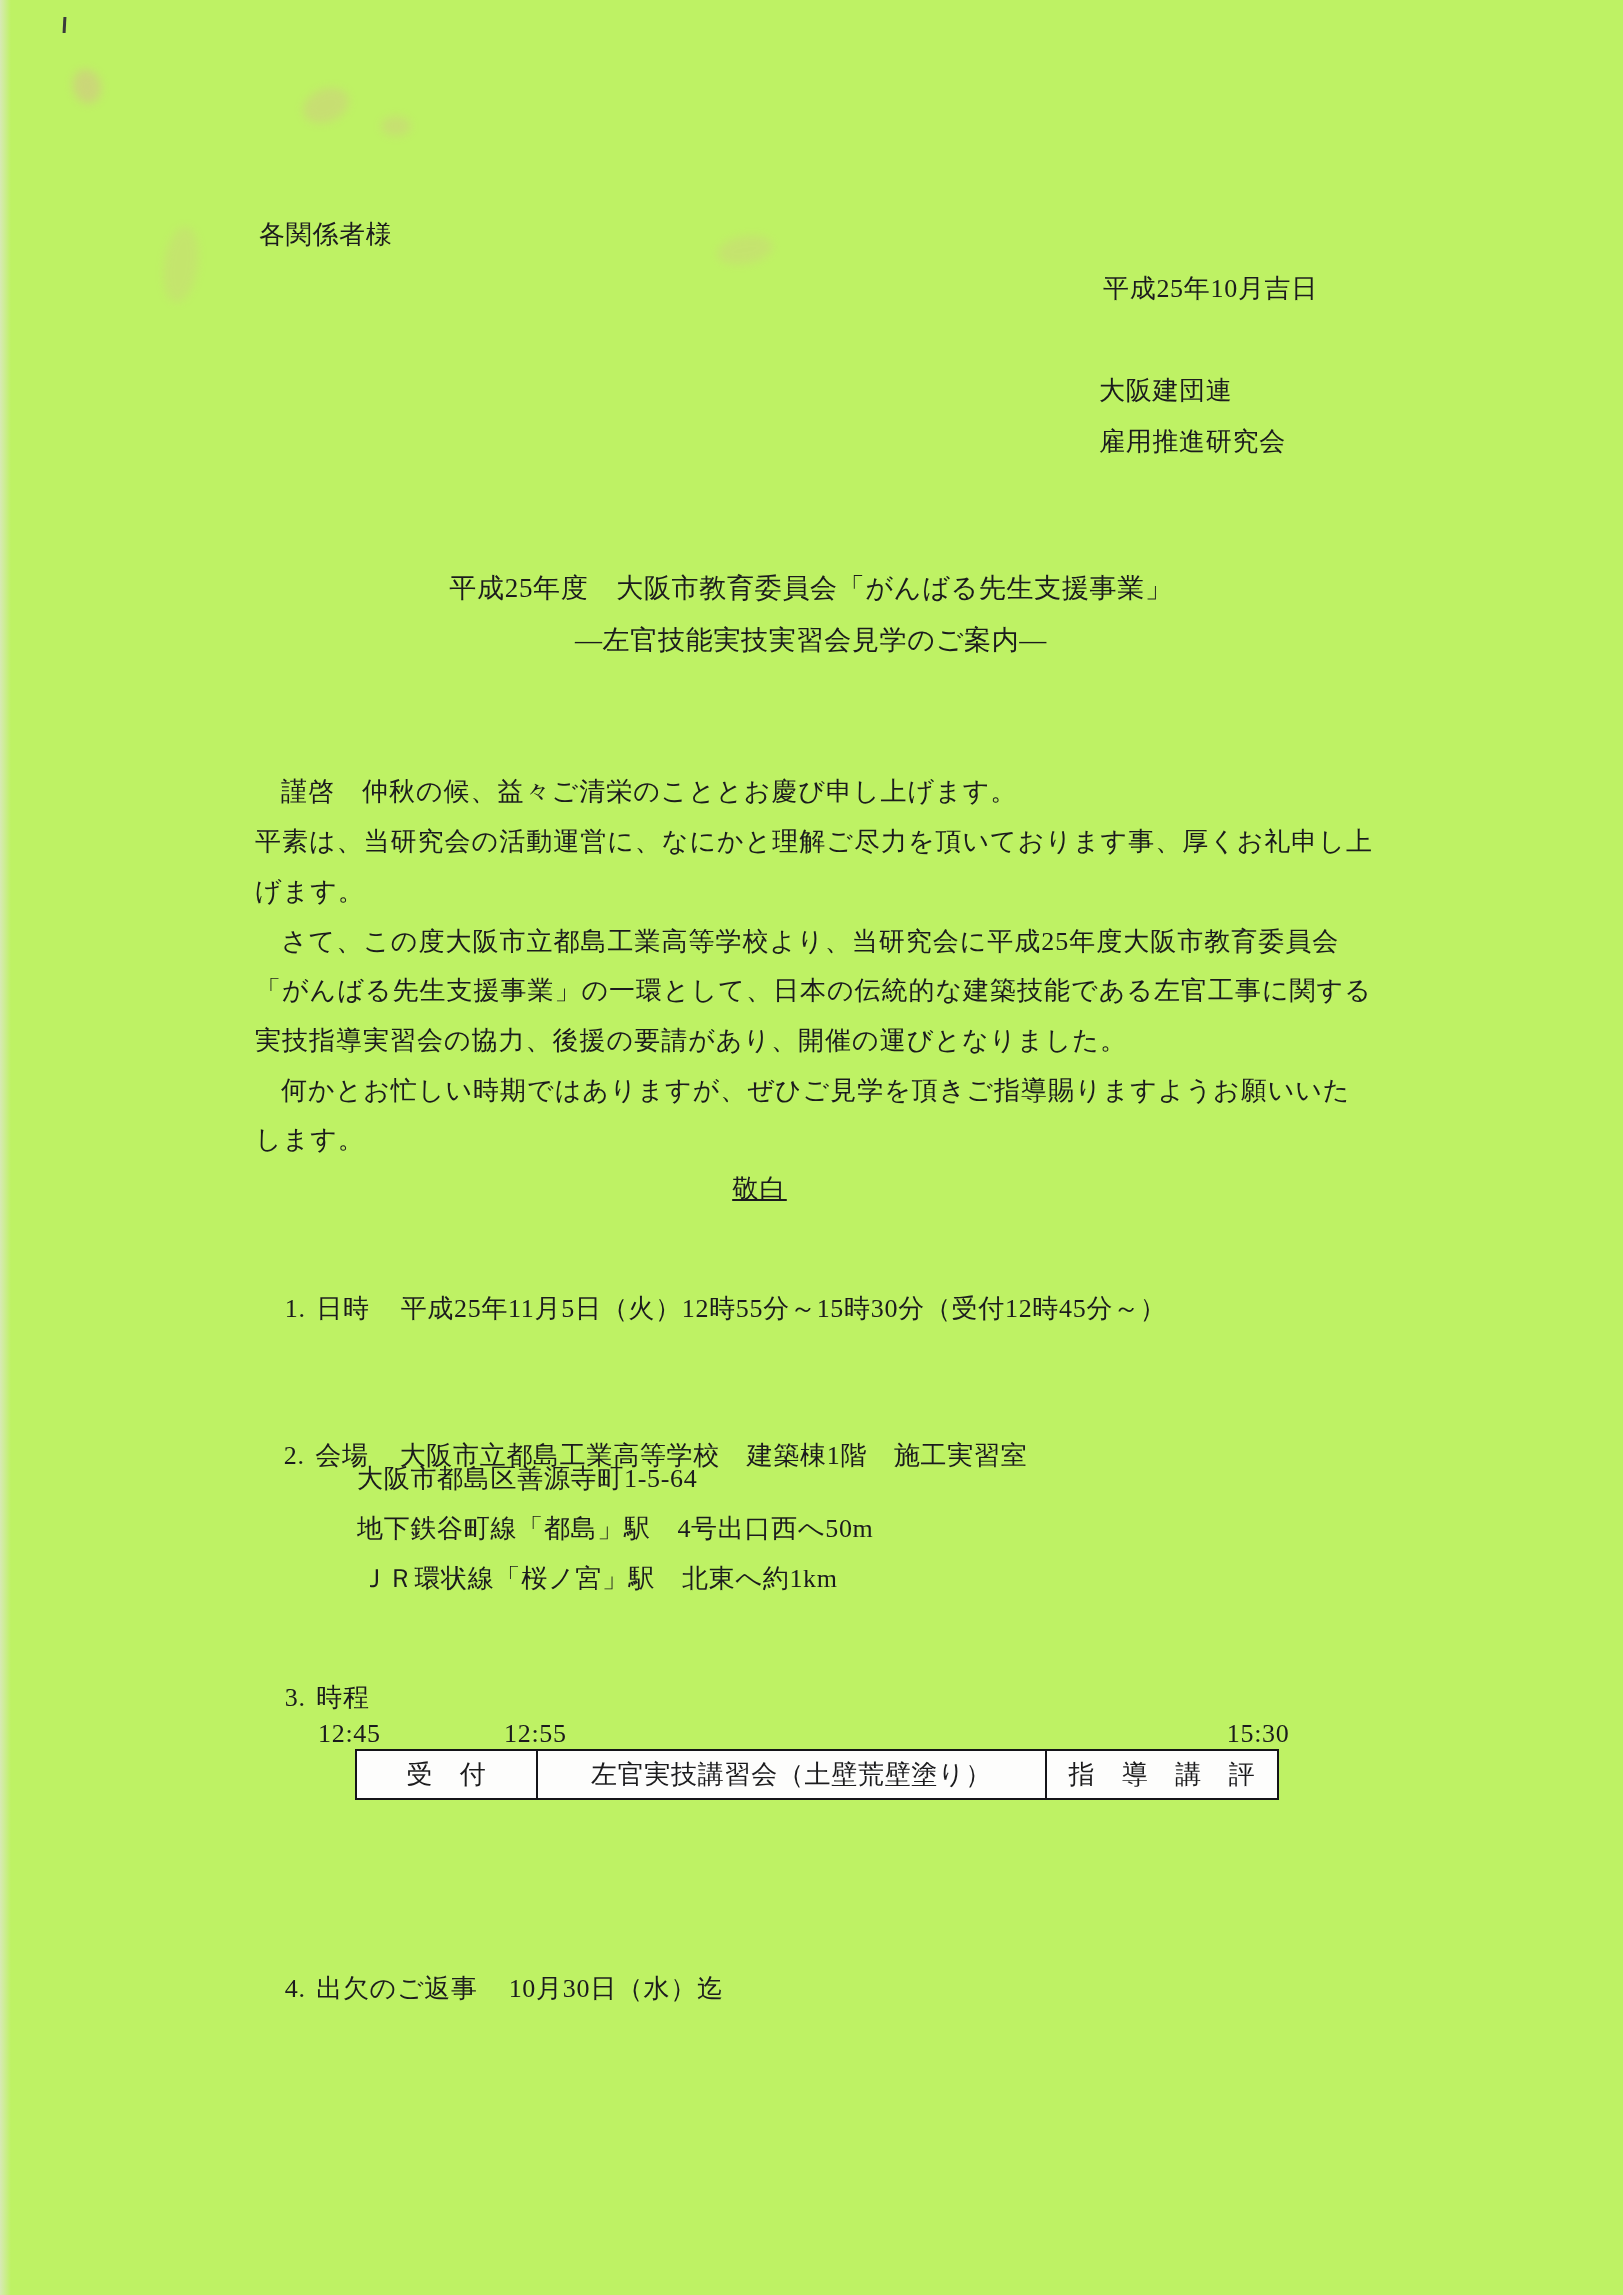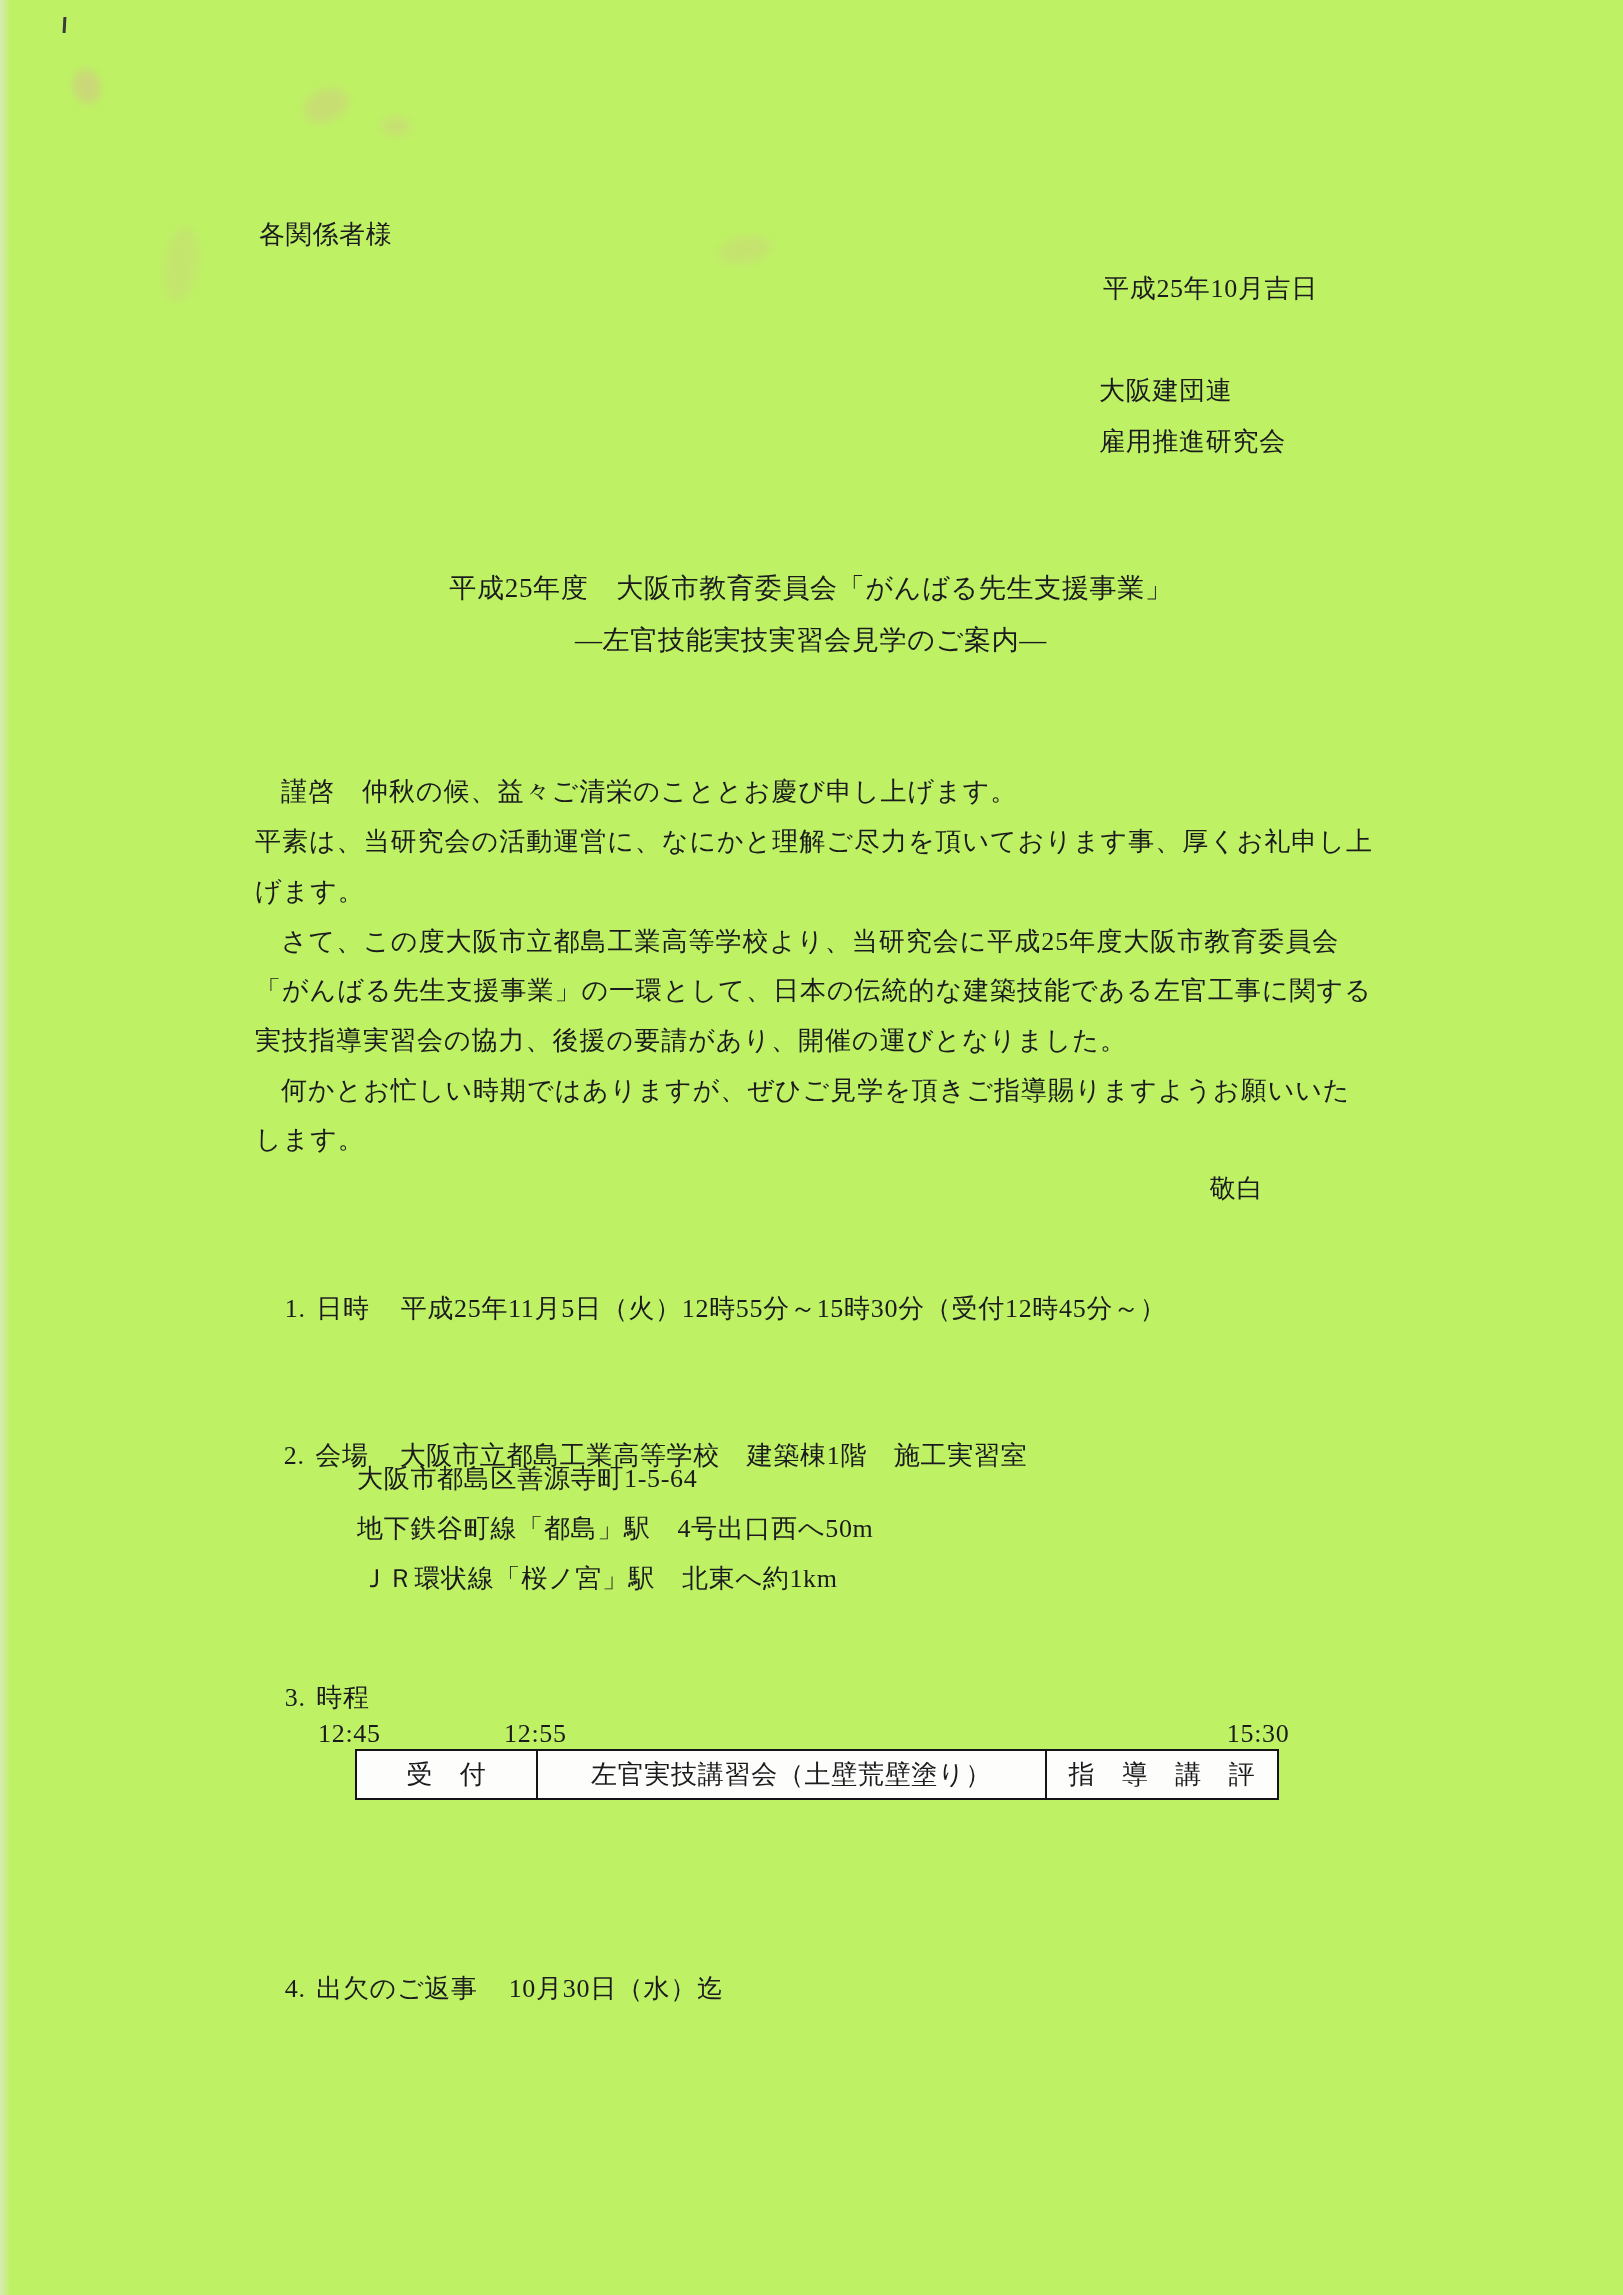--- a/index.html
+++ b/index.html
@@ -44,24 +44,25 @@
   }
   .body-line {
     font-size: 26px;
     line-height: 1.1;
     white-space: pre;
     letter-spacing: 1px;
   }
   .closing-line {
     width: 1112px;
     box-sizing: border-box;
-    text-align: right;
+    text-align: center;
     padding-right: 103px;
     font-size: 26px;
     letter-spacing: 1.3px;
+    text-decoration: underline;
   }
   .sec-row { font-size: 26px; line-height: 1.1; white-space: pre; letter-spacing: 0.7px; }
   .sec-num { margin-right: 10.5px; }
   .sec-label { margin-right: 31px; }
   .chairman-name { margin-left: 29px; }
 
   
   .schedule { width: 924px; height: 84px; }
   .sched-time {
     position: absolute;

